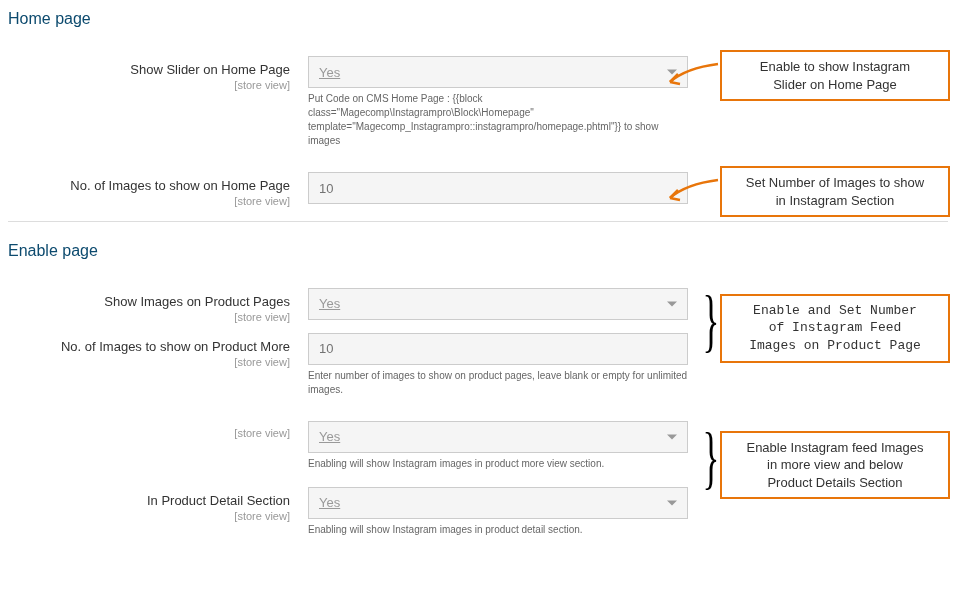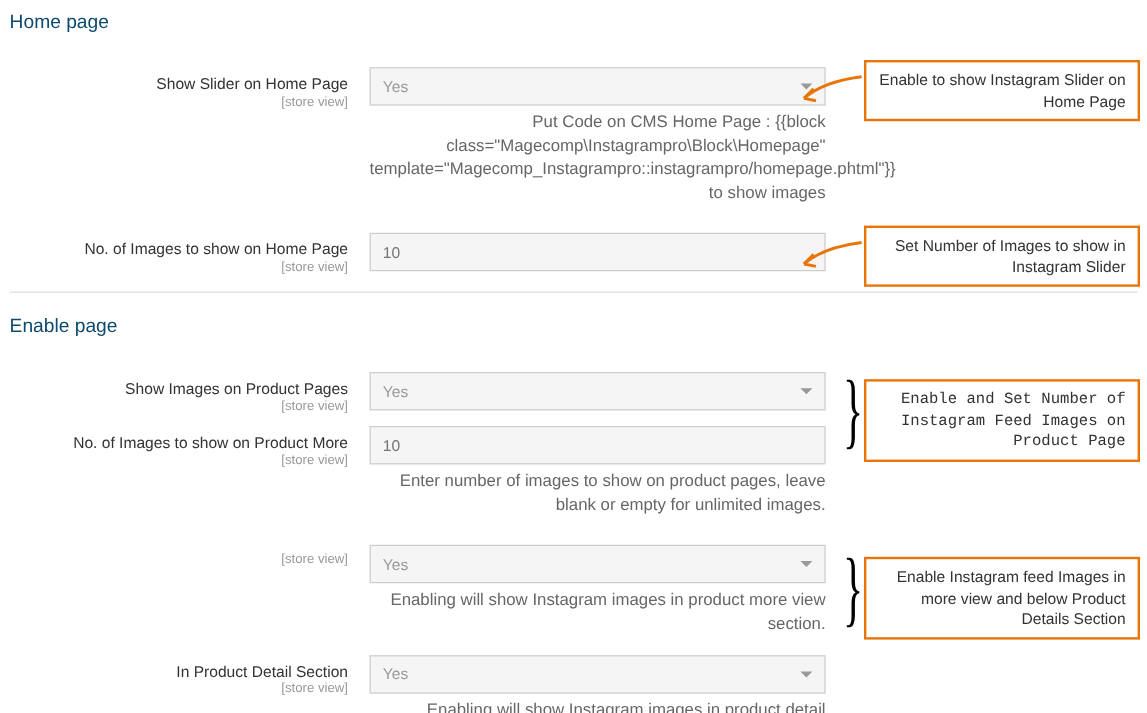--- a/index.html
+++ b/index.html
@@ -54,20 +54,21 @@
     height: 32px;
     border: 1px solid #ccc;
     background: #f5f5f5;
     padding: 0 42px 0 10px;
     font-size: 13px;
     color: #999;
     display: flex;
     align-items: center;
     position: relative;
     cursor: not-allowed;
+    text-decoration: underline;
   }
   .select-box::after {
     content: '';
     position: absolute;
     right: 10px;
     top: 50%;
     transform: translateY(-50%);
     width: 0;
     height: 0;
     border-left: 5px solid transparent;
@@ -77,36 +78,35 @@
   .text-input {
     width: 100%;
     height: 32px;
     border: 1px solid #ccc;
     background: #f5f5f5;
     padding: 0 10px;
     font-size: 13px;
     color: #737373;
   }
   .field-note {
-    font-size: 14px;
+    font-size: 10px;
     color: #666;
     margin-top: 4px;
     line-height: 1.4;
     margin-bottom: 16px;
-    text-align: right;
   }
   .callout-col {
     position: absolute;
     left: 712px;
     width: 230px;
   }
   .callout-box {
     border: 2px solid #e8750a;
-    padding: 6px 10px;
-    text-align: right;
+    padding: 6px 22px;
+    text-align: center;
     font-size: 13px;
     color: #333;
     line-height: 1.35;
     background: #fff;
   }
   .arrow-svg {
     position: absolute;
     pointer-events: none;
   }
   .brace {
@@ -159,21 +159,21 @@
       <span class="field-scope">[store view]</span>
     </div>
     <div class="input-col">
       <input class="text-input" type="text" disabled="" value="10" style="">
     </div>
     <svg class="arrow-svg" style="left:658px; top:6px;" width="54" height="24">
       <path d="M52 2 Q 20 6 4 20" stroke="#e8750a" stroke-width="2.5" fill="none"></path>
       <path d="M4 20 L12 12 M4 20 L14 22" stroke="#e8750a" stroke-width="2.5" fill="none"></path>
     </svg>
     <div class="callout-col" style="top:-6px;">
-      <div class="callout-box">Set Number of Images to show in Instagram Slider</div>
+      <div class="callout-box">Set Number of Images to show in Instagram Section</div>
     </div>
   </div>
 </div>
 
 <hr class="hr">
 
 <div class="section">
   <h2 class="section-title">Enable page</h2>
 
   <div class="field-row" style="margin-bottom:10px;">

